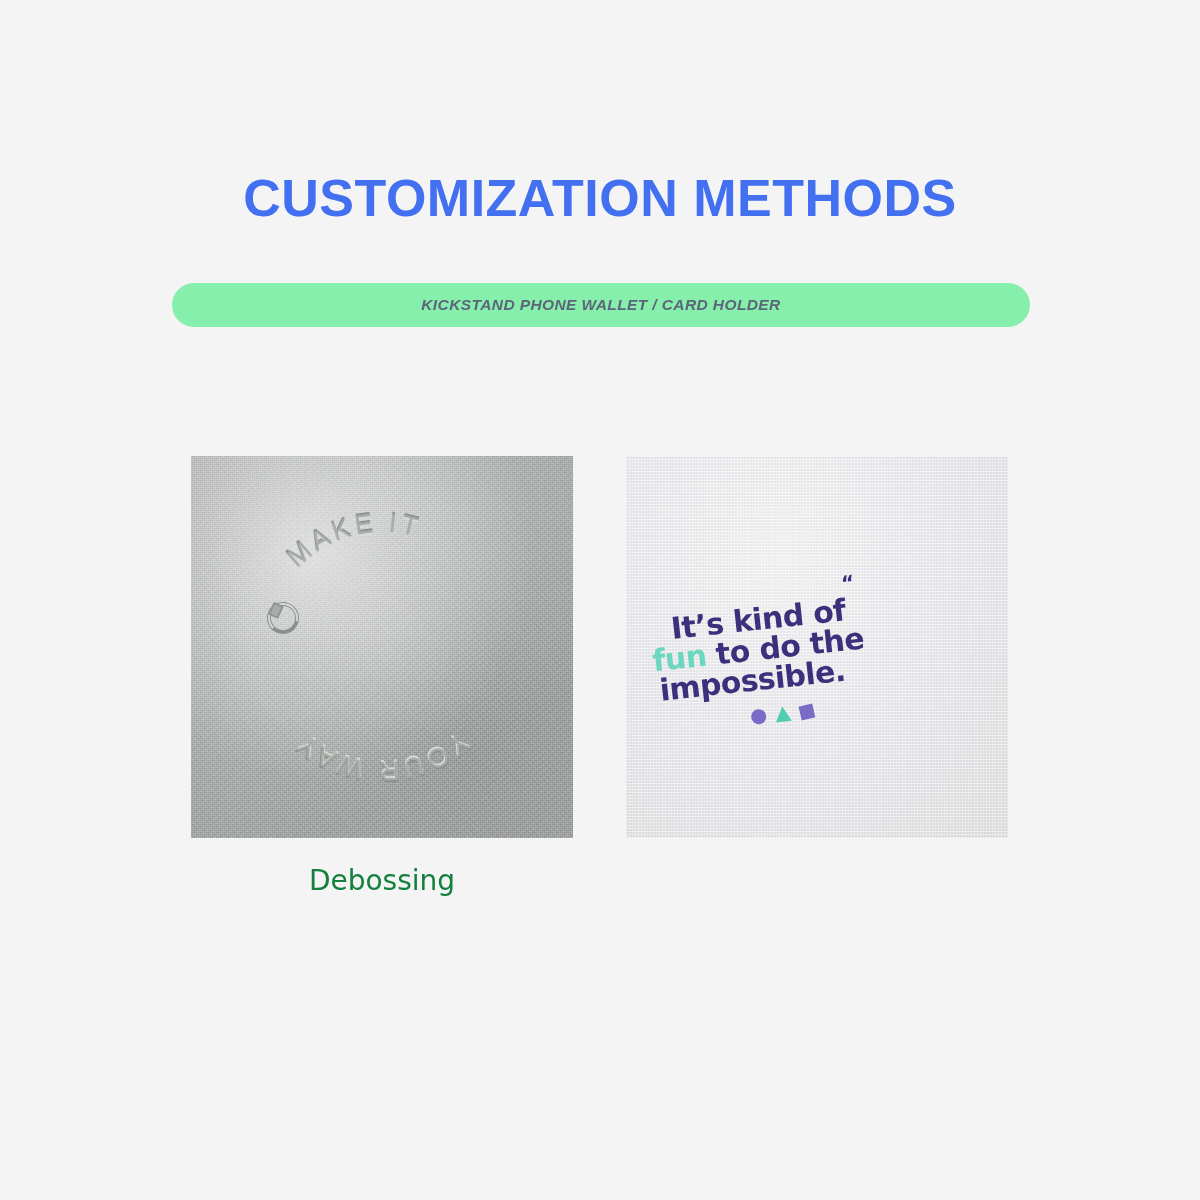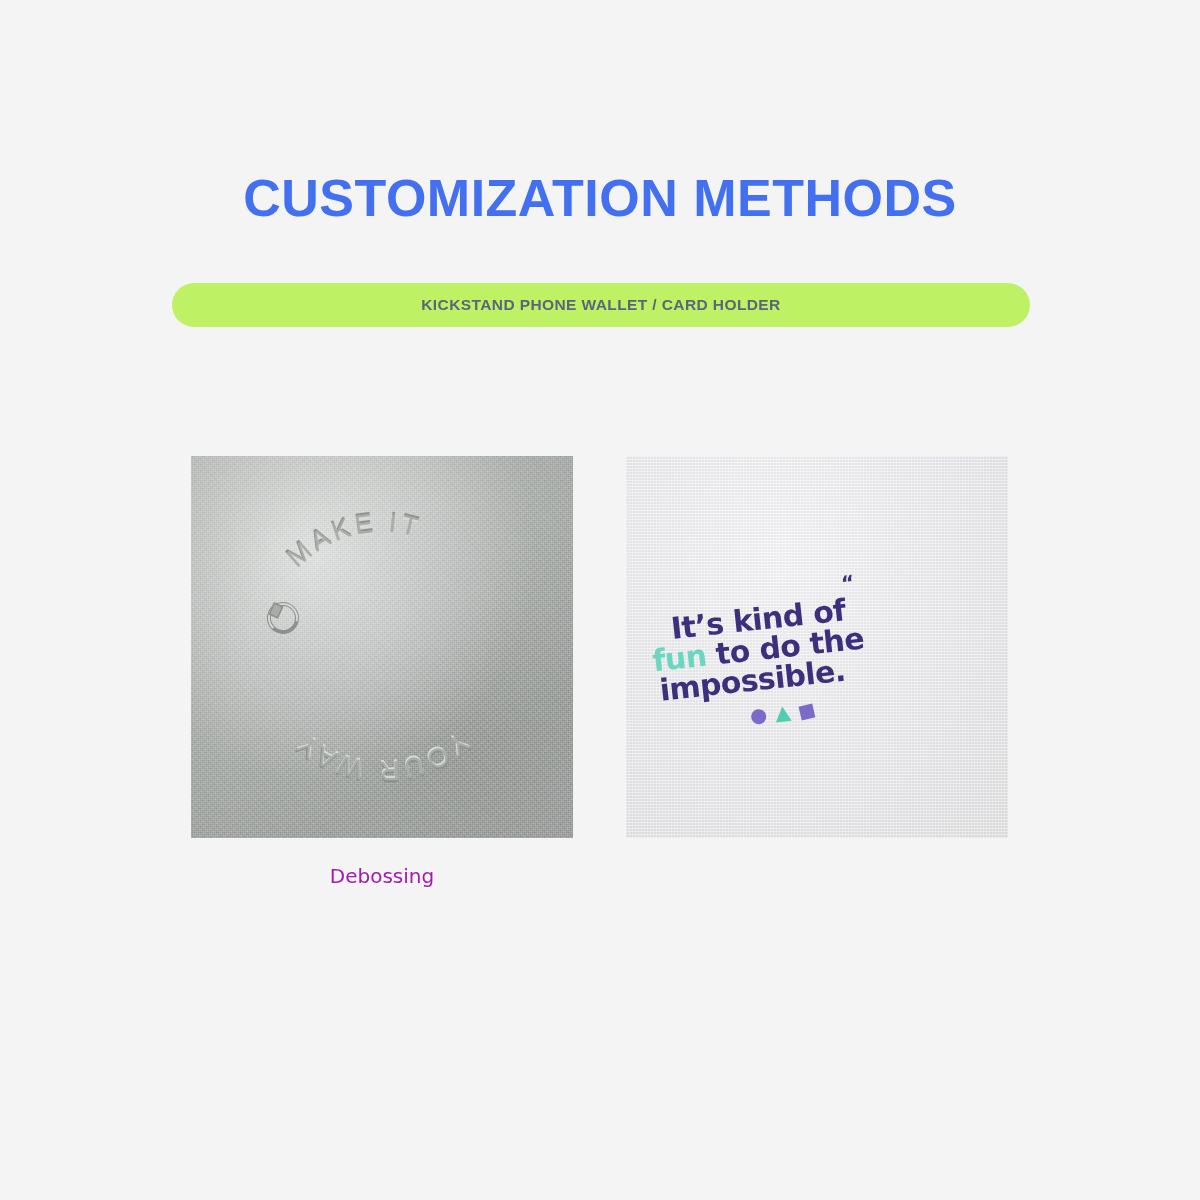--- a/index.html
+++ b/index.html
@@ -37,25 +37,26 @@
     white-space: nowrap;
   }
 
   
   .subtitle-pill {
     position: absolute;
     left: 172px;
     top: 283px;
     width: 858px;
     height: 44px;
-    background: #bef264;
+    background: #86efac;
     border-radius: 22px;
     display: flex;
     align-items: center;
     justify-content: center;
+    font-style: italic;
   }
   .subtitle-text {
     font-size: 15.5px;
     font-weight: bold;
     letter-spacing: 0.4px;
     color: #5c6579;
     white-space: nowrap;
   }
 
   
@@ -77,22 +78,22 @@
     position: relative;
     width: 382px;
     height: 382px;
     overflow: hidden;
   }
 
   .caption {
     margin-top: 26px;
     width: 382px;
     text-align: center;
-    font-size: 20px;
-    color: #a21caf;
+    font-size: 28px;
+    color: #15803d;
     line-height: 1.2;
     font-family: "DejaVu Sans", sans-serif;
   }
 
   
   .deboss {
     background:
       radial-gradient(circle at 32% 26%, rgba(255,255,255,0.55), rgba(255,255,255,0) 58%),
       radial-gradient(circle at 74% 78%, rgba(0,0,0,0.10), rgba(0,0,0,0) 62%),
       linear-gradient(150deg, #b7bab7 0%, #aeb2af 40%, #a6aaa7 75%, #adb1ae 100%);

